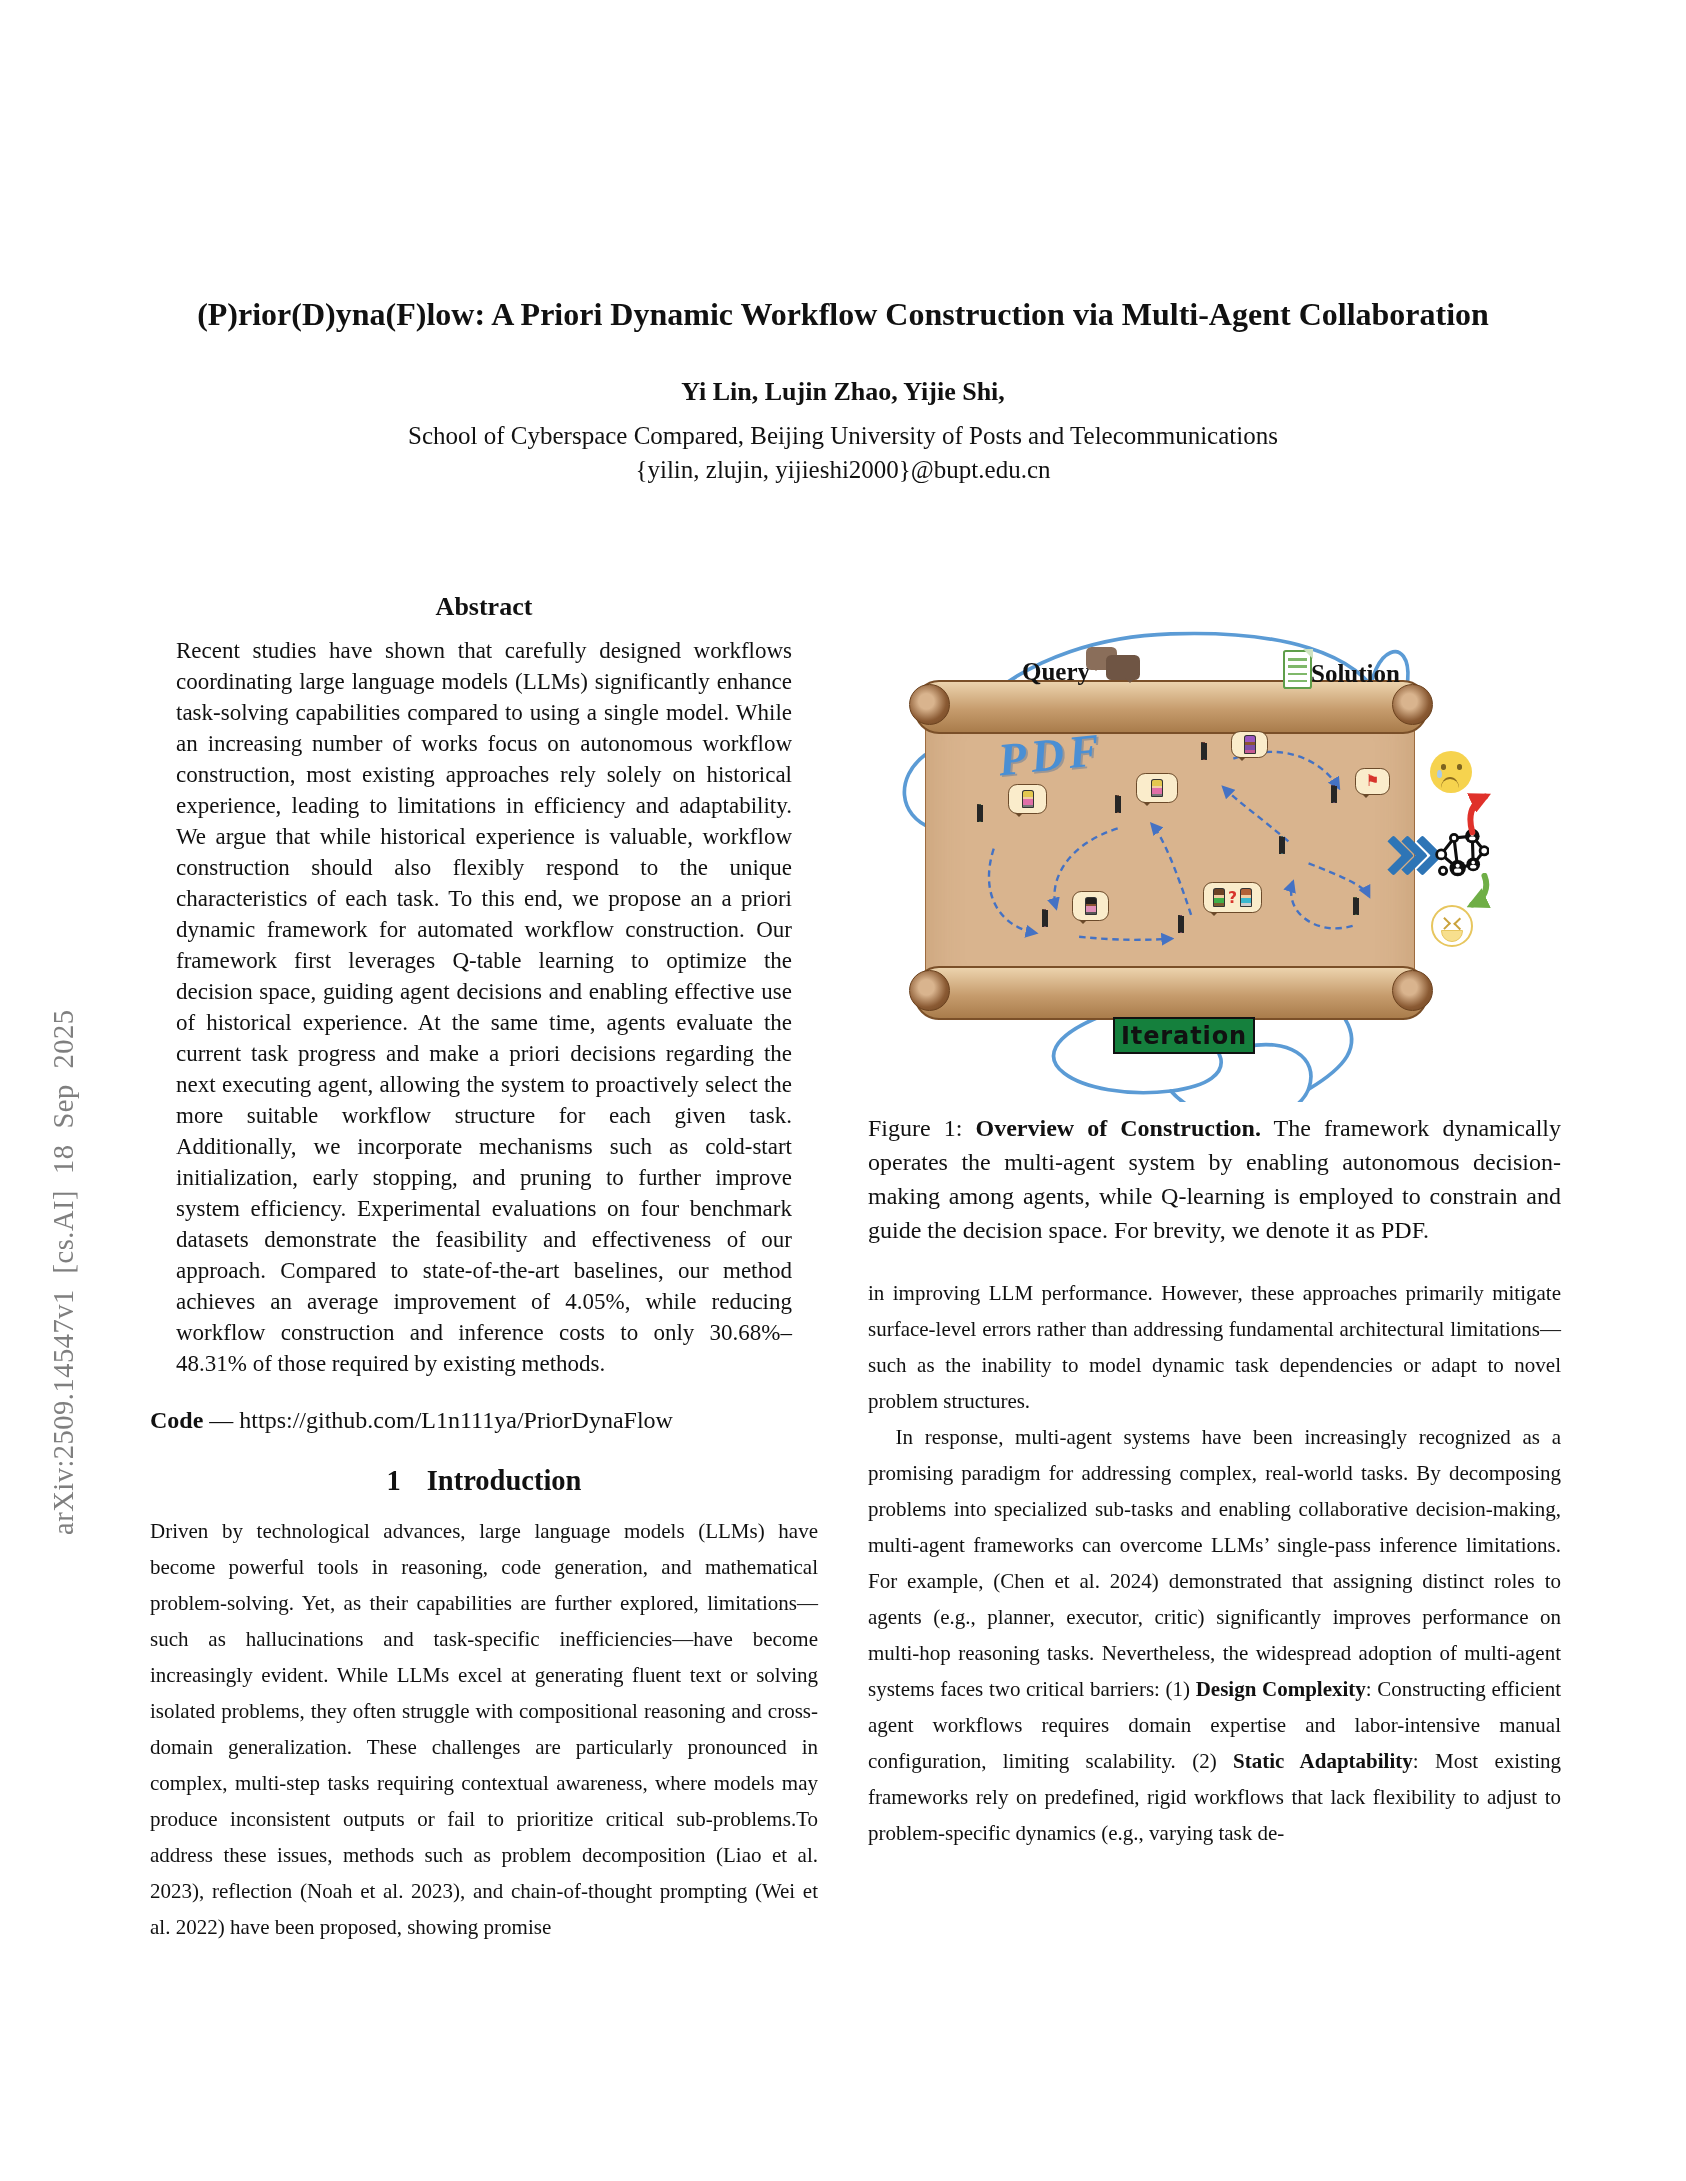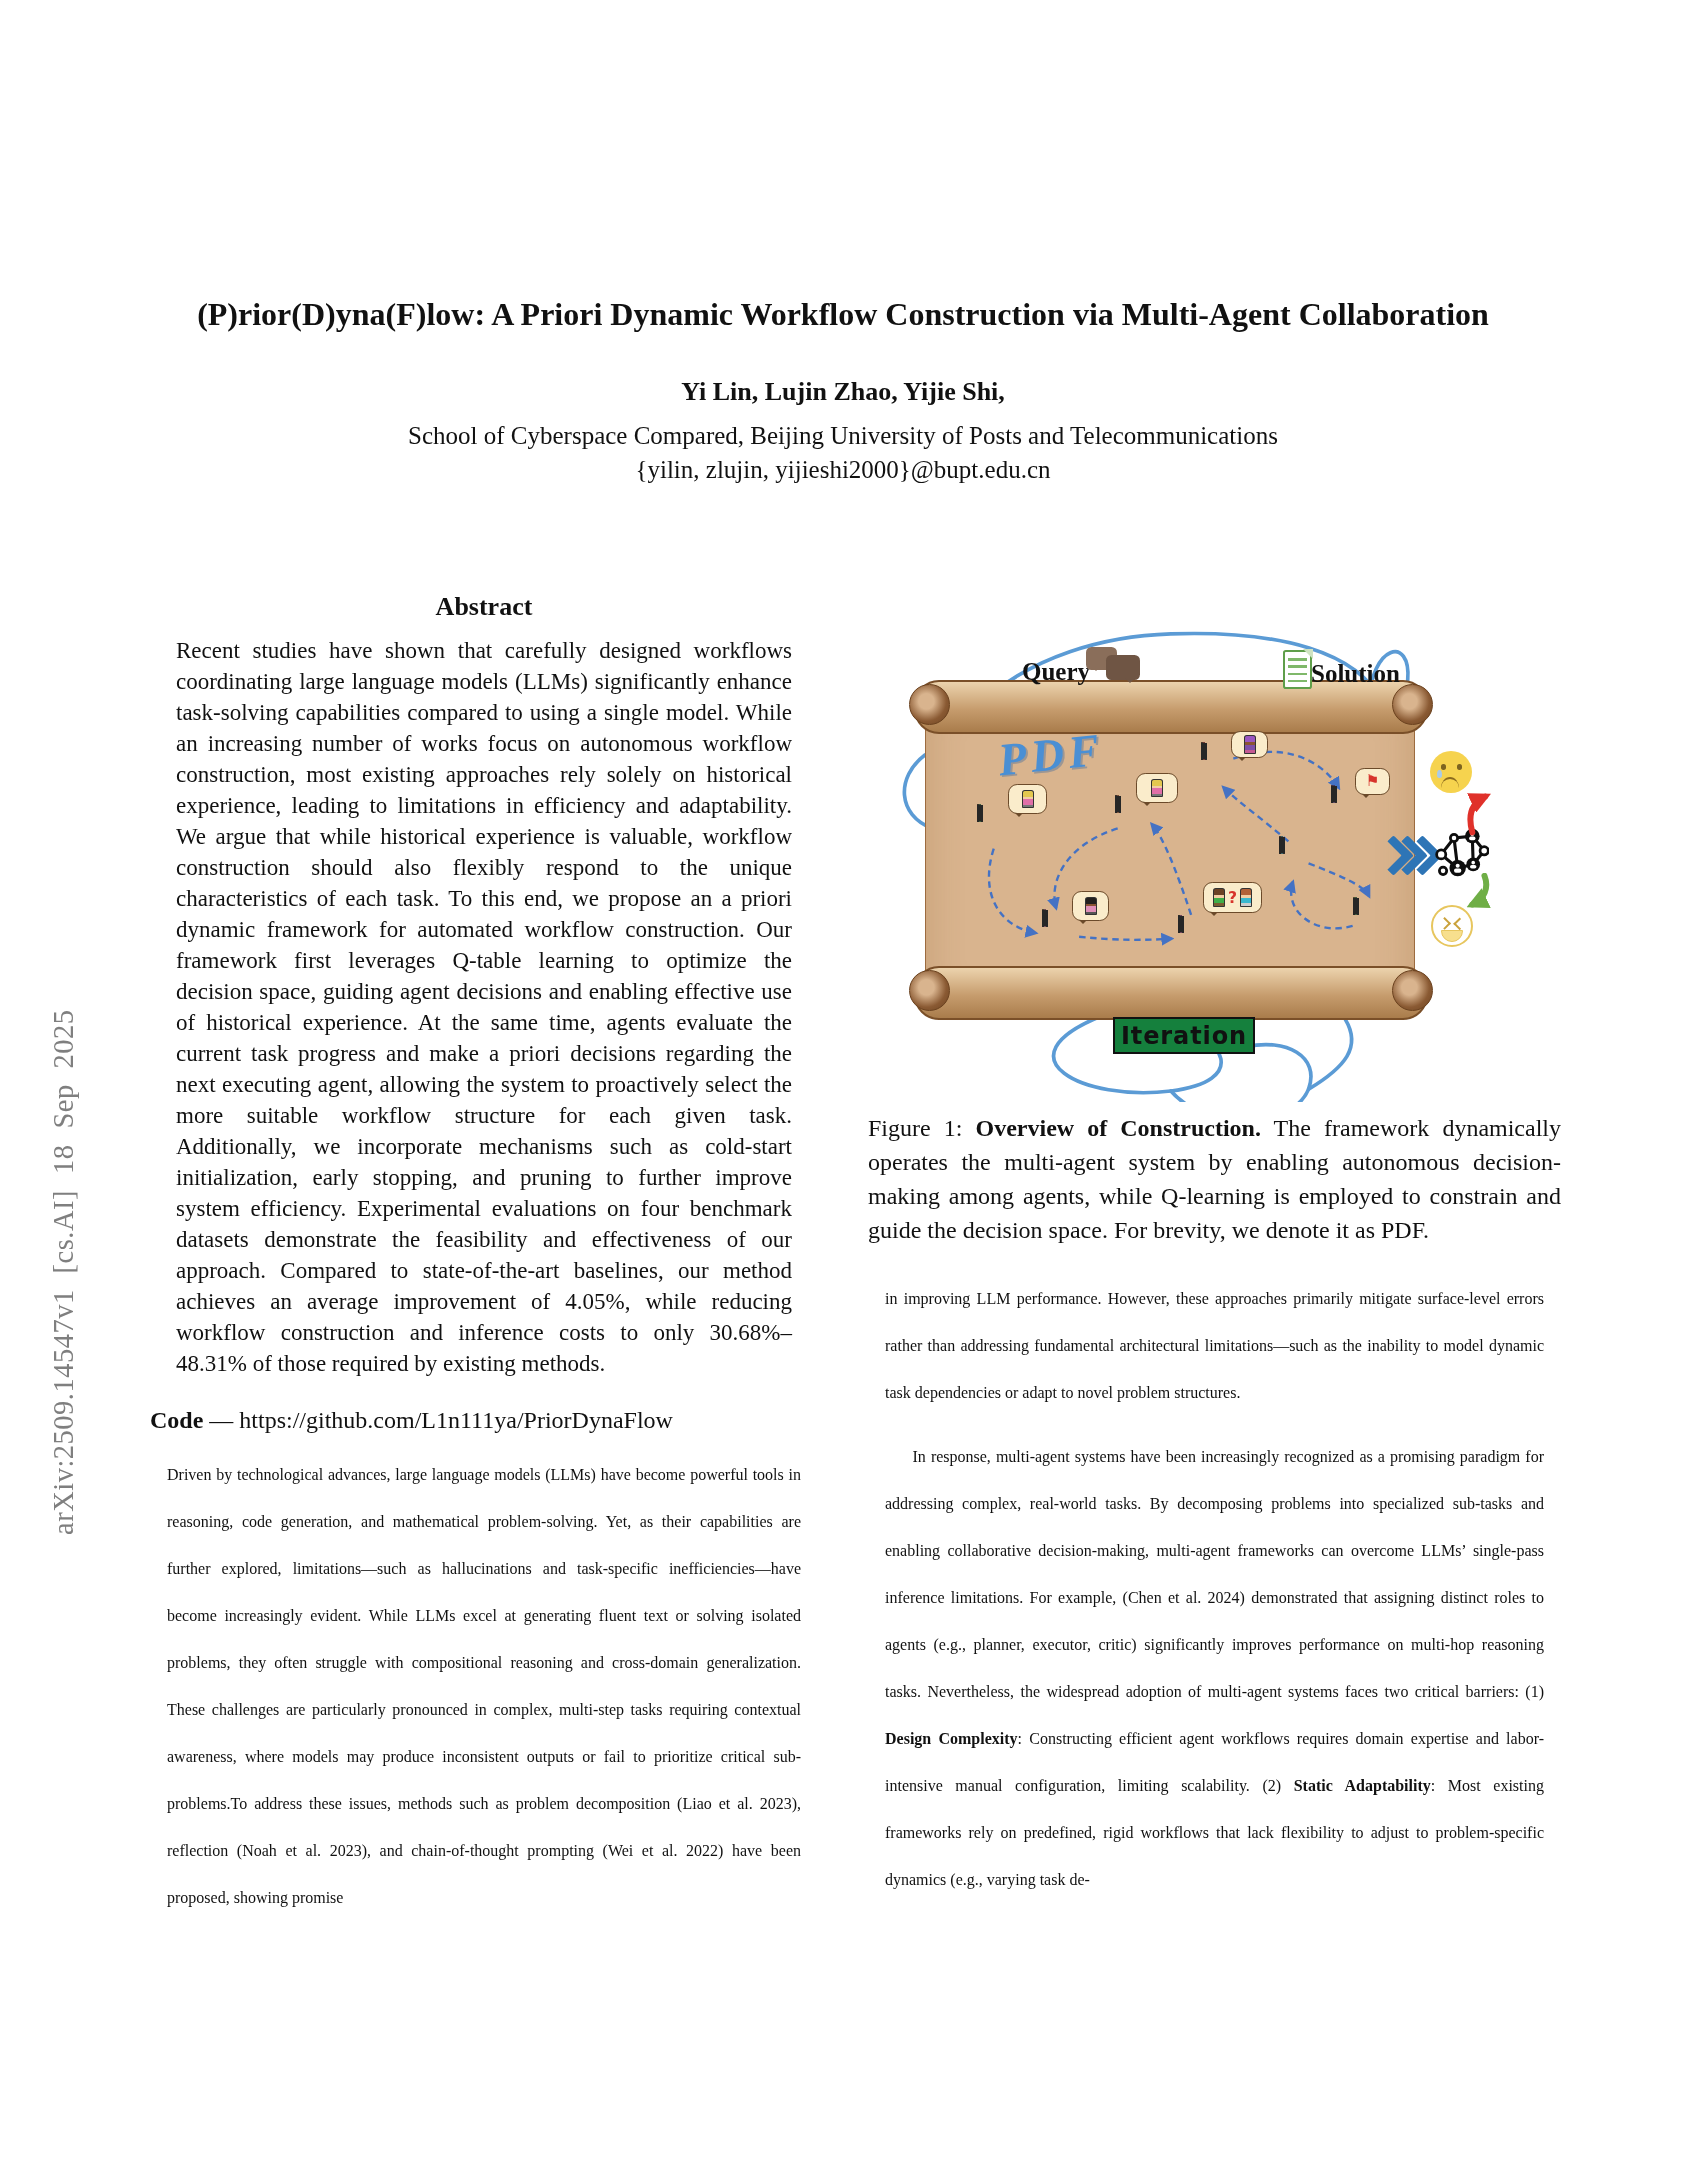--- a/index.html
+++ b/index.html
@@ -25,21 +25,21 @@
   
   .col-left  { position:absolute; left:150px; top:592px; width:668px; }
   .col-right { position:absolute; left:868px; top:588px; width:693px; }
 
   .abs-head { margin:0 0 13px 0; text-align:center; font-size:26px; font-weight:bold; }
   .abs-body { margin:0 26px; font-size:23px; line-height:31px; text-align:justify; }
   .code-line { margin:27.5px 0 0 0; font-size:24px; }
   .code-line a { color:inherit; text-decoration:none; }
   .sec-head { margin:31px 0 16.5px 0; text-align:center; font-size:28.5px; font-weight:bold; }
   .sec-head .num { margin-right:26px; }
-  .body-text { margin:17px; font-size:16px; line-height:47px; text-align:justify; }
+  .body-text { margin:0; font-size:21px; line-height:36px; text-align:justify; }
   .indent { text-indent:27.5px; }
   .mt14 { margin-top:13px; }
 
   
   .fig { position:relative; width:693px; height:514px; }
   .fig svg.swirl { position:absolute; left:0; top:0; z-index:0; }
   .fig svg.arrows { position:absolute; left:0; top:0; z-index:2; pointer-events:none; }
 
   .parch-body {
     position:absolute; left:57px; top:108px; width:488px; height:308px; z-index:1;
@@ -161,20 +161,21 @@
     <h1 class="title">(P)rior(D)yna(F)low: A Priori Dynamic Workflow Construction via Multi-Agent Collaboration</h1>
     <div class="authors">Yi Lin, Lujin Zhao, Yijie Shi,</div>
     <div class="affil">School of Cyberspace Compared, Beijing University of Posts and Telecommunications</div>
     <div class="email">{yilin, zlujin, yijieshi2000}@bupt.edu.cn</div>
   </div>
 
   <div class="col-left">
     <h2 class="abs-head">Abstract</h2>
     <p class="abs-body">Recent studies have shown that carefully designed workflows coordinating large language models (LLMs) significantly enhance task-solving capabilities compared to using a single model. While an increasing number of works focus on autonomous workflow construction, most existing approaches rely solely on historical experience, leading to limitations in efficiency and adaptability. We argue that while historical experience is valuable, workflow construction should also flexibly respond to the unique characteristics of each task. To this end, we propose an a priori dynamic framework for automated workflow construction. Our framework first leverages Q-table learning to optimize the decision space, guiding agent decisions and enabling effective use of historical experience. At the same time, agents evaluate the current task progress and make a priori decisions regarding the next executing agent, allowing the system to proactively select the more suitable workflow structure for each given task. Additionally, we incorporate mechanisms such as cold-start initialization, early stopping, and pruning to further improve system efficiency. Experimental evaluations on four benchmark datasets demonstrate the feasibility and effectiveness of our approach. Compared to state-of-the-art baselines, our method achieves an average improvement of 4.05%, while reducing workflow construction and inference costs to only 30.68%–48.31% of those required by existing methods.</p>
     <p class="code-line"><b>Code</b><span> — </span><a href="#">https://github.com/L1n111ya/PriorDynaFlow</a></p>
+    <h2 class="sec-head"><span class="num">1</span><span>Introduction</span></h2>
     <p class="body-text">Driven by technological advances, large language models (LLMs) have become powerful tools in reasoning, code generation, and mathematical problem-solving. Yet, as their capabilities are further explored, limitations—such as hallucinations and task-specific inefficiencies—have become increasingly evident. While LLMs excel at generating fluent text or solving isolated problems, they often struggle with compositional reasoning and cross-domain generalization. These challenges are particularly pronounced in complex, multi-step tasks requiring contextual awareness, where models may produce inconsistent outputs or fail to prioritize critical sub-problems.To address these issues, methods such as problem decomposition (Liao et al. 2023), reflection (Noah et al. 2023), and chain-of-thought prompting (Wei et al. 2022) have been proposed, showing promise</p>
   </div>
 
   <div class="col-right">
 
     <div class="fig">
 
       <svg class="swirl" width="693" height="514" viewBox="0 0 755 560">
         <g fill="none" stroke="#5b9bd5" stroke-width="4" stroke-linecap="round">
           <path d="M66,260 C56,150 170,55 330,50 C450,46 535,70 560,125"></path>

